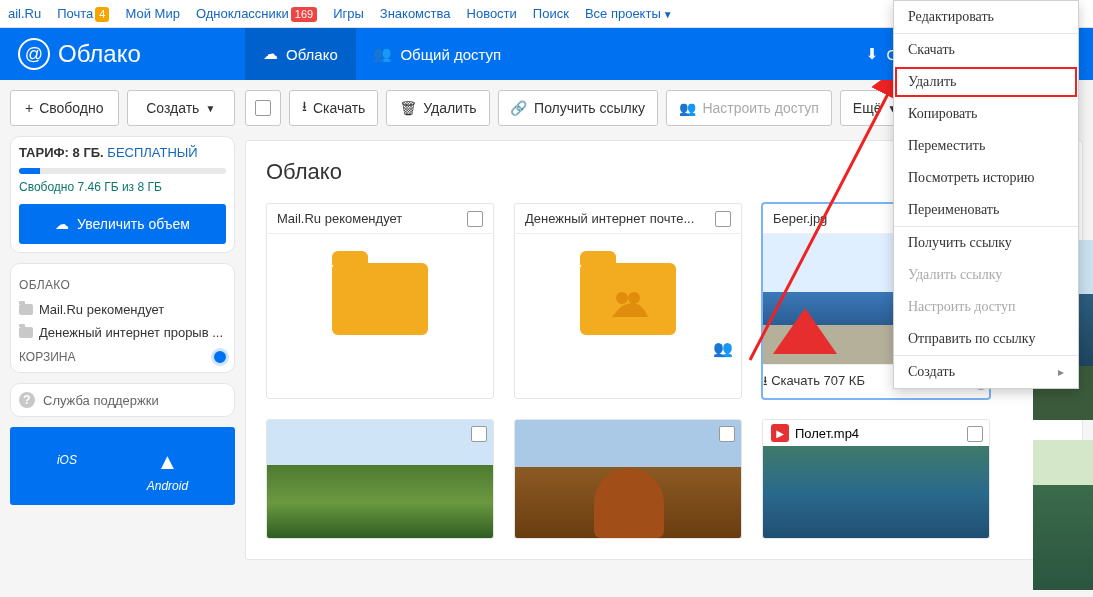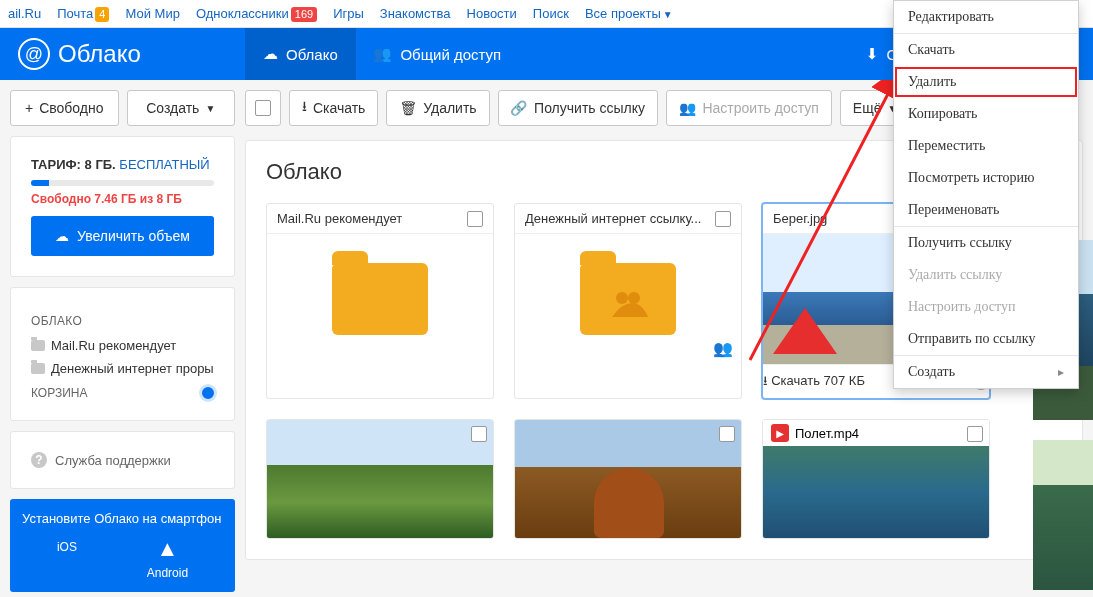--- a/index.html
+++ b/index.html
@@ -19,38 +19,38 @@
 .logo-glyph { width:32px;height:32px;border:2px solid #fff;border-radius:50%;display:flex;align-items:center;justify-content:center;font-size:18px; }
 .navtab { height:52px; display:flex; align-items:center; gap:8px; padding:0 18px; font-size:15px; }
 .navtab.active { background:#0060cc; }
 .navspacer { flex:1; }
 .helpcircle { width:24px;height:24px;border-radius:50%;background:#fff;color:#0071f0;display:flex;align-items:center;justify-content:center;font-weight:bold;font-size:15px;margin-right:18px; }
 
 
 .contentrow { display:flex; height: calc(597px - 28px - 52px); }
 .leftcol { width:245px; padding:10px; display:flex; flex-direction:column; gap:10px; }
 .btn { border:1px solid #c8c8c8; background:#fff; border-radius:3px; height:36px; display:inline-flex; align-items:center; justify-content:center; gap:6px; font-size:14px; color:#333; cursor:pointer; padding:0 12px; }
-.sidebar-card { background:#fff; border:1px solid #e5e5e5; border-radius:3px; padding:20px; font-size:13px; color:#333; }
+.sidebar-card { background:#fff; border:1px solid #e5e5e5; border-radius:10px; padding:8px; font-size:13px; color:#333; }
 .tariff-line { font-weight:bold; }
 .tariff-line .free { color:#1566c0; font-weight:normal; }
 .quota-bar { height:6px; background:#e8e8e8; border-radius:3px; margin:8px 0 6px; position:relative; overflow:hidden; }
 .quota-fill { height:100%; background:#0071f0; width:10%; }
-.quota-text { color:#ef4444; font-size:12px;font-weight:bold; }
+.quota-text { color:#0f766e; font-size:12px; }
 .big-blue-btn { width:100%; height:40px; background:#0071f0; color:#fff; border:0; border-radius:3px; font-size:14px; display:flex;align-items:center;justify-content:center; gap:8px; cursor:pointer; margin-top:10px;}
 .sec-title { font-size:12px; color:#666; margin:6px 0; letter-spacing:.3px; }
 .tree-item { display:flex; align-items:center; gap:6px; font-size:13px; color:#333; padding:4px 0; white-space:nowrap; overflow:hidden; text-overflow:ellipsis; }
 .folder-ico { width:14px;height:11px;background:#c8c8c8;border-radius:2px;position:relative;flex-shrink:0; }
 .folder-ico::before { content:""; position:absolute; top:-3px; left:0; width:6px;height:3px;background:#c8c8c8;border-radius:1px 1px 0 0; }
 .trash-row { display:flex; align-items:center; justify-content:space-between; font-size:12px; color:#666; margin-top:6px; }
 .blue-dot { width:12px;height:12px;border-radius:50%;border:2px solid #0071f0; background:#0071f0; box-shadow: 0 0 0 3px #cfe4fd; }
 .support-row { display:flex; align-items:center; gap:8px; font-size:13px; color:#666; }
 .support-ico { width:16px;height:16px;border-radius:50%;background:#c8c8c8;color:#fff;display:flex;align-items:center;justify-content:center;font-size:12px;font-weight:bold; }
 .smartphone-card { background:#0071f0; color:#fff; padding:12px; border-radius:3px; font-size:13px; }
 .smartphone-row { display:flex; justify-content:space-around; margin-top:10px; }
-.os-item { display:flex; flex-direction:column; align-items:center; gap:4px; font-size:12px; }
+.os-item { display:flex; flex-direction:column; align-items:center; gap:4px; font-size:12px;font-style:italic; }
 .os-ico { font-size:22px; }
 
 .maincol { flex:1; padding:10px 10px 0 0; overflow:hidden; }
 .toolbar { display:flex; gap:8px; margin-bottom:14px; }
 .toolbar .chkbox { width:36px; padding:0; }
 .chk { width:16px;height:16px;border:1px solid #999;border-radius:2px;display:inline-block; background:#fff; }
 .toolbar .muted { color:#aaa; }
 
 .panel { background:#fff; border:1px solid #e5e5e5; border-radius:3px; padding:18px 20px 20px; }
 .panel-title { font-size:22px; color:#333; margin-bottom:18px; }
@@ -187,21 +187,20 @@
     </div>
 
     <div class="sidebar-card">
       <div class="support-row">
         <span class="support-ico">?</span>
         <span>Служба поддержки</span>
       </div>
     </div>
 
     <div class="smartphone-card">
-      <div>Установите Облако на смартфон</div>
       <div class="smartphone-row">
         <div class="os-item">
             <span class="os-ico"></span>
             <span>iOS</span>
           </div>
         <div class="os-item">
             <span class="os-ico">▲</span>
             <span>Android</span>
           </div>
       </div>
@@ -245,21 +244,21 @@
               <span class="txt">Mail.Ru рекомендует</span>
               <span class="chk"></span>
             </div>
           <div class="card-body">
               <div class="folder-big"></div>
             </div>
         </div>
 
         <div class="card">
           <div class="card-header">
-              <span class="txt">Денежный интернет ссылку...</span>
+              <span class="txt">Денежный интернет почте...</span>
               <span class="chk"></span>
             </div>
           <div class="card-body">
             <div class="folder-big">
               <div class="shared-overlay">
                 <svg viewBox="0 0 40 30">
                     <circle cx="14" cy="11" r="6" fill="#e08c0d"></circle>
                     <circle cx="26" cy="11" r="6" fill="#e08c0d"></circle>
                     <path d="M4 30 q10 -14 20 -14 t16 14 z" fill="#e08c0d"></path>
                   </svg>

